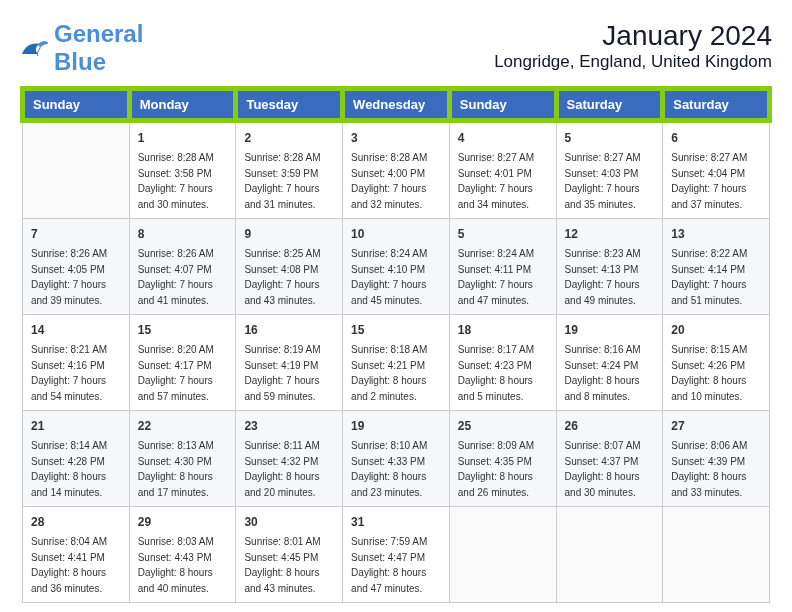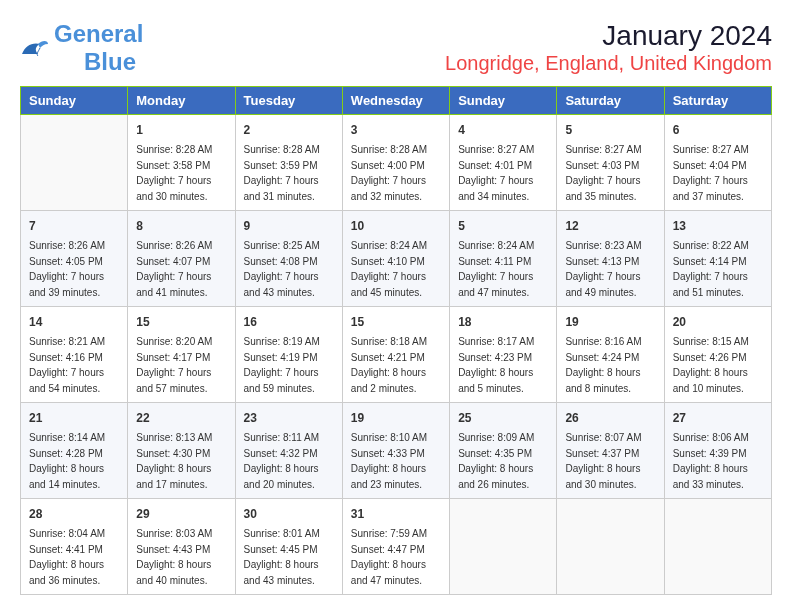--- a/index.html
+++ b/index.html
@@ -35,36 +35,36 @@
     }
     .title-block {
       text-align: right;
     }
     .month-title {
       font-size: 28px;
       font-weight: normal;
       color: #1a1a2e;
     }
     .location {
-      font-size: 20px;
-      color: #ef4444;
+      font-size: 17px;
+      color: #0f172a;
     }
     table {
       width: 100%;
       border-collapse: collapse;
       font-size: 11px;
     }
     thead tr th {
       background: #3a6bbf;
       color: #fff;
       padding: 6px 8px;
       text-align: left;
       font-size: 13px;
       font-weight: bold;
-      border: 1px solid #84cc16;
+      border: 5px solid #84cc16;
     }
     tbody tr td {
       border: 1px solid #ccc;
       padding: 6px 8px;
       vertical-align: top;
       min-height: 80px;
       background: #fff;
       color: #333;
       line-height: 1.5;
     }
@@ -92,21 +92,21 @@
 <div class="header">
   <div class="logo">
     <svg class="logo-bird" viewBox="0 0 30 24" fill="none" xmlns="http://www.w3.org/2000/svg">
       <path d="M2 18 C5 10, 12 6, 20 8 C16 10, 14 14, 18 18" fill="#2a6ab5"></path>
       <path d="M18 8 C22 4, 28 4, 28 8 C24 8, 22 10, 20 12" fill="#4a90d9"></path>
       <path d="M20 12 C18 16, 16 18, 18 20" stroke="#2a6ab5" stroke-width="1" fill="none"></path>
     </svg>
     <div>
       <div class="logo-text">
         <span>General</span><br>
-        <span style="color:#4a90d9;margin-left:30px;">Blue</span>
+        <span style="color:#4a90d9;">Blue</span>
       </div>
     </div>
   </div>
   <div class="title-block">
     <div class="month-title">January 2024</div>
     <div class="location">Longridge, England, United Kingdom</div>
   </div>
 </div>
 
 <table>

